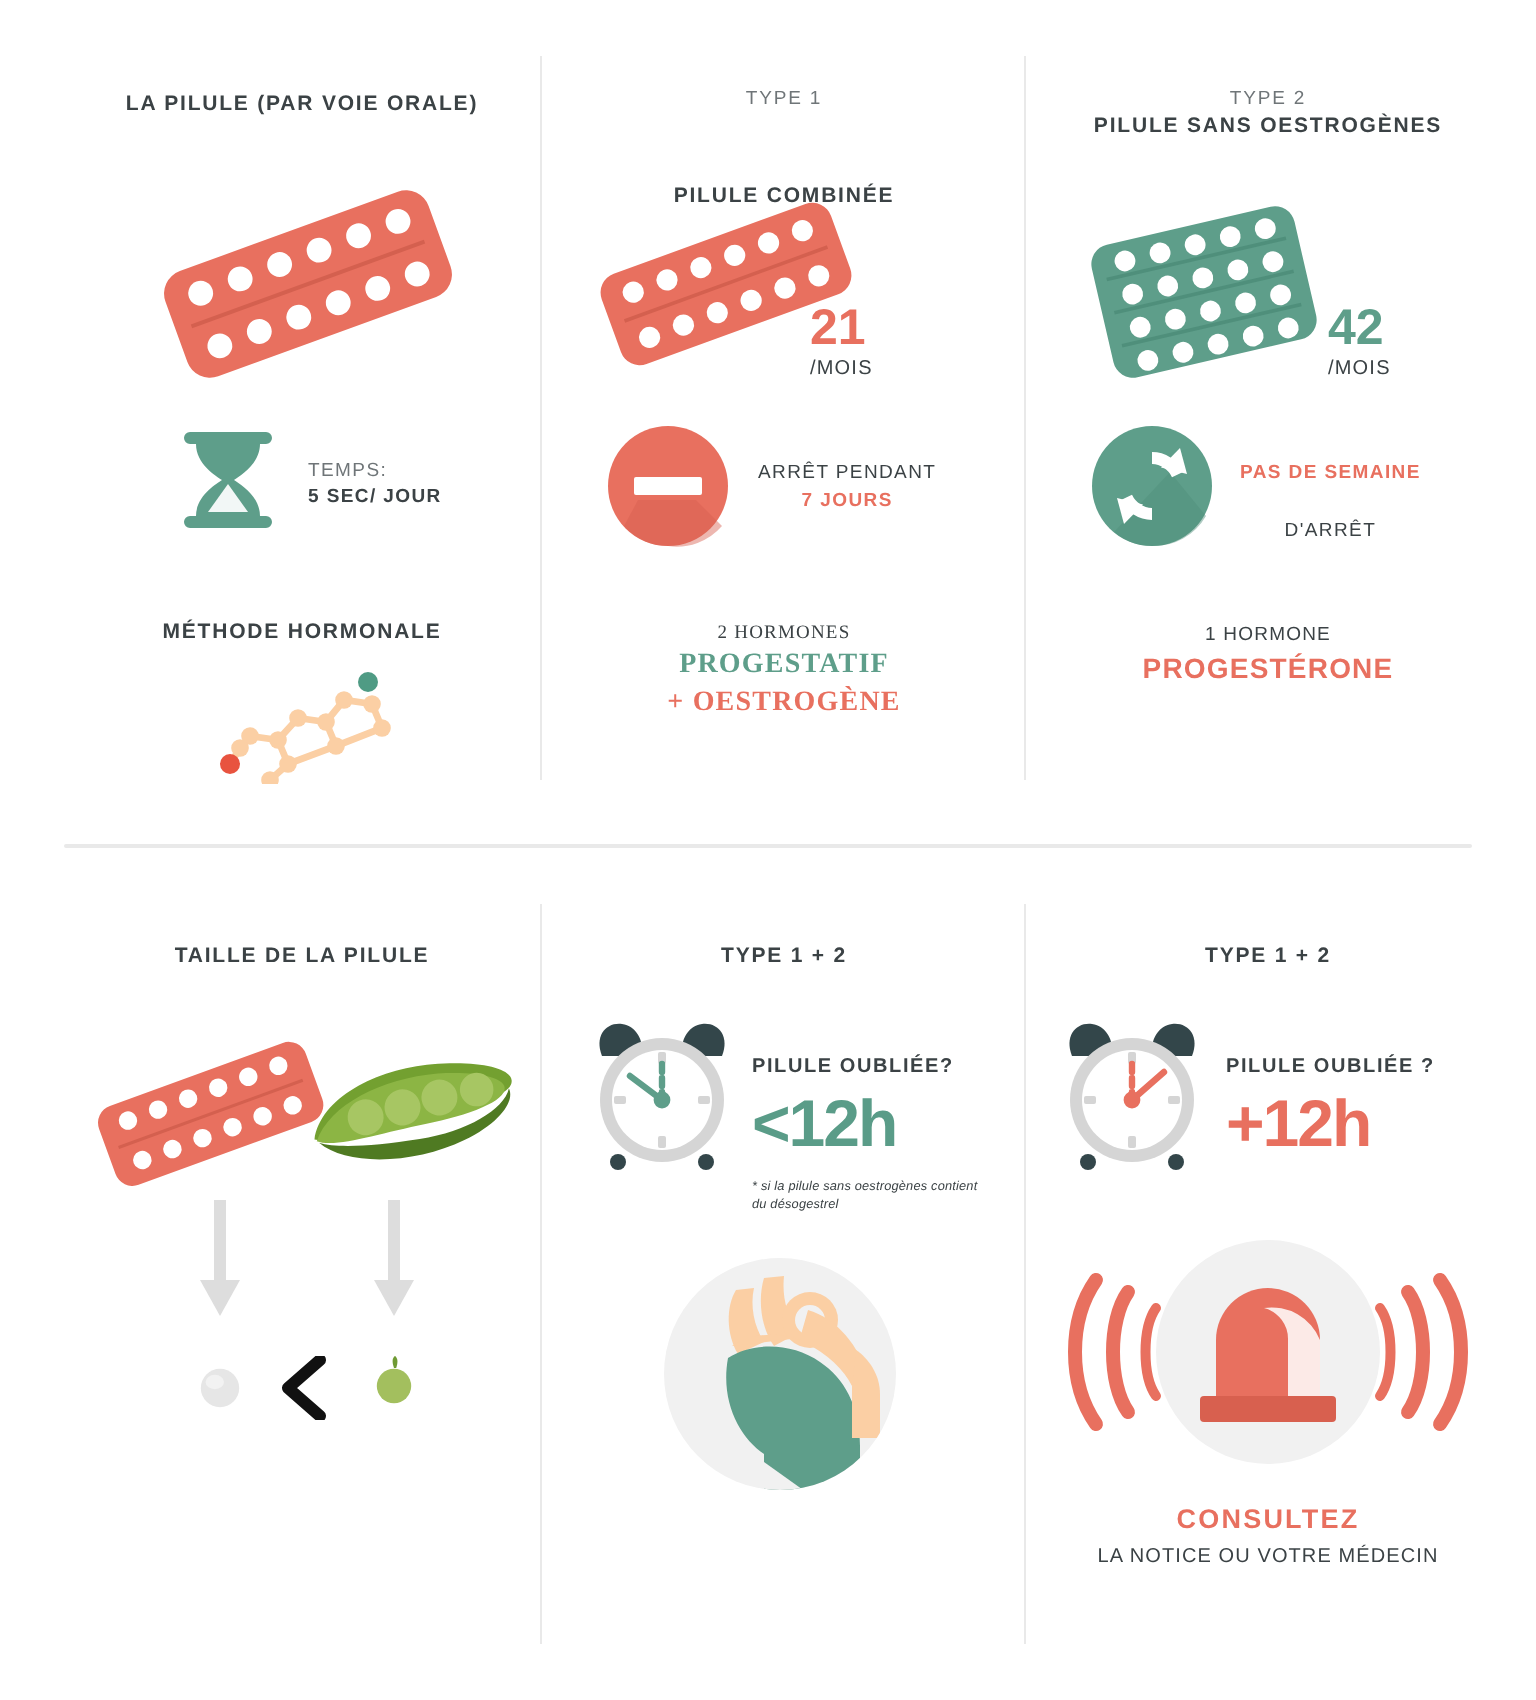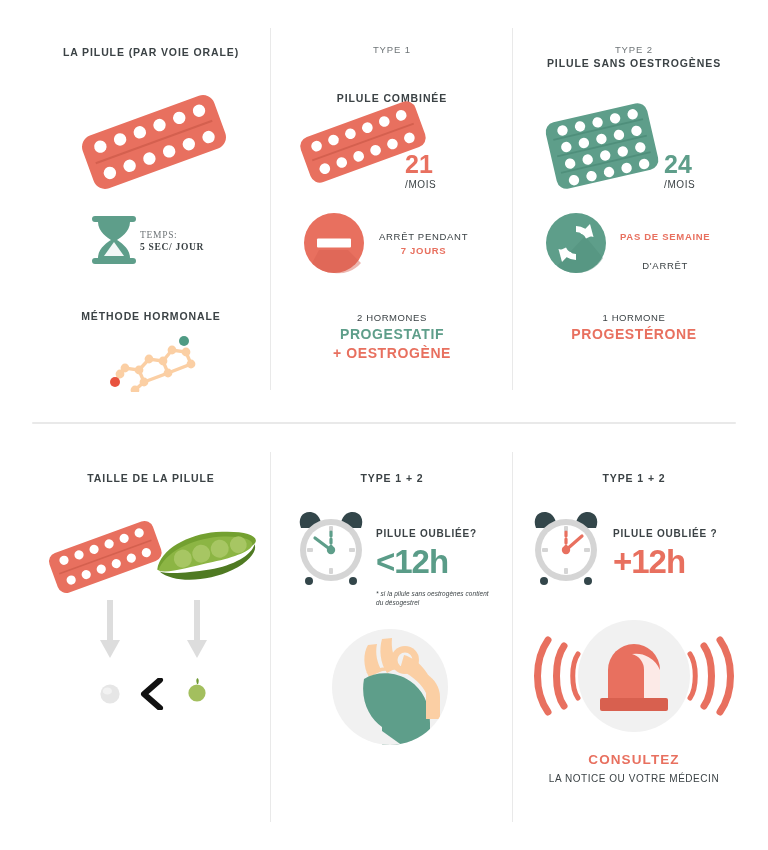--- a/index.html
+++ b/index.html
@@ -79,21 +79,21 @@
           <circle cx="141" cy="64" r="6.2"></circle>
       </g>
     </g>
   </svg>
 
   <svg style="position:absolute; left:88px; top:212px;" width="52" height="58" viewBox="0 0 52 58">
     <path d="M7 4 h38 a3 3 0 0 1 0 6 h-3 c0 10 -10 16 -13 18 c3 2 13 8 13 18 h3 a3 3 0 0 1 0 6 h-38 a3 3 0 0 1 0 -6 h3 c0 -10 10 -16 13 -18 c-3 -2 -13 -8 -13 -18 h-3 a3 3 0 0 1 0 -6 z" fill="#5e9e8a"></path>
     <path d="M26 30 l10 14 h-20 z" fill="#ffffff" opacity="0.92"></path>
     <path d="M16 10 h20 l-10 12 z" fill="#ffffff" opacity="0"></path>
   </svg>
-  <div style="position:absolute; left:140px; top:230px;font-family:Liberation Serif, serif;">
+  <div style="position:absolute; left:154px; top:230px;">
     <div class="label-grey">TEMPS:</div>
     <div class="label-dark bold" style="margin-top:2px;">5 SEC/ JOUR</div>
   </div>
 
   <div style="position:absolute; left:32px; top:310px; width:238px;">
     <div class="hdr-bold">MÉTHODE HORMONALE</div>
   </div>
 
   <svg style="position:absolute; left:98px; top:332px;" width="110" height="60" viewBox="0 0 110 60">
     <g stroke="#fbcfa4" stroke-width="3.4" fill="none">
@@ -151,21 +151,21 @@
   <svg style="position:absolute; left:303px; top:212px;" width="62" height="62" viewBox="0 0 62 62">
     <circle cx="31" cy="31" r="30" fill="#e8705f"></circle>
     <path d="M16 38 L45 38 L58 51 A30 30 0 0 1 31 61 A30 30 0 0 1 9 51 z" fill="#d8604f" opacity=".45"></path>
     <rect x="14" y="26.5" width="34" height="9" rx="1" fill="#ffffff"></rect>
   </svg>
   <div style="position:absolute; left:379px; top:231px;">
     <div class="label-dark">ARRÊT PENDANT</div>
     <div class="label-coral" style="margin-top:3px; text-align:center;">7 JOURS</div>
   </div>
 
-  <div class="cell" style="left:272px; top:312px; width:240px;">
+  <div class="cell" style="left:272px; top:312px; width:240px;font-family:Liberation Serif, serif;">
     <div class="hormone-head">2 HORMONES</div>
     <div class="hormone-green" style="margin-top:3px;">PROGESTATIF</div>
     <div class="hormone-coral" style="margin-top:3px;">+ OESTROGÈNE</div>
   </div>
 
   <div class="cell" style="left:514px; top:44px; width:240px;">
     <div class="hdr-sm">TYPE 2</div>
     <div class="hdr-bold" style="margin-top:2px;">PILULE SANS OESTROGÈNES</div>
   </div>
 
@@ -195,21 +195,21 @@
           <circle cx="99" cy="60" r="5.2"></circle>
         <circle cx="27" cy="77" r="5.2"></circle>
           <circle cx="45" cy="77" r="5.2"></circle>
           <circle cx="63" cy="77" r="5.2"></circle>
         <circle cx="81" cy="77" r="5.2"></circle>
           <circle cx="99" cy="77" r="5.2"></circle>
       </g>
     </g>
   </svg>
   <div style="position:absolute; left:664px; top:152px; text-align:left;">
-    <div class="num-green">24</div>
+    <div class="num-green">42</div>
     <div class="per-mois">/MOIS</div>
   </div>
 
   <svg style="position:absolute; left:545px; top:212px;" width="62" height="62" viewBox="0 0 62 62">
     <circle cx="31" cy="31" r="30" fill="#5e9e8a"></circle>
     <path d="M40 24 L58 46 A30 30 0 0 1 31 61 A30 30 0 0 1 12 54 z" fill="#4f8f7b" opacity=".45"></path>
     <g fill="#ffffff">
       <path d="M31 14 a17 17 0 0 1 15.5 10 l-5.5 2.6 A11.5 11.5 0 0 0 31 20 z"></path>
       <path d="M45 12 l3.5 13 -13 -3.2 z"></path>
       <path d="M31 48 a17 17 0 0 1 -15.5 -10 l5.5 -2.6 A11.5 11.5 0 0 0 31 42 z"></path>

